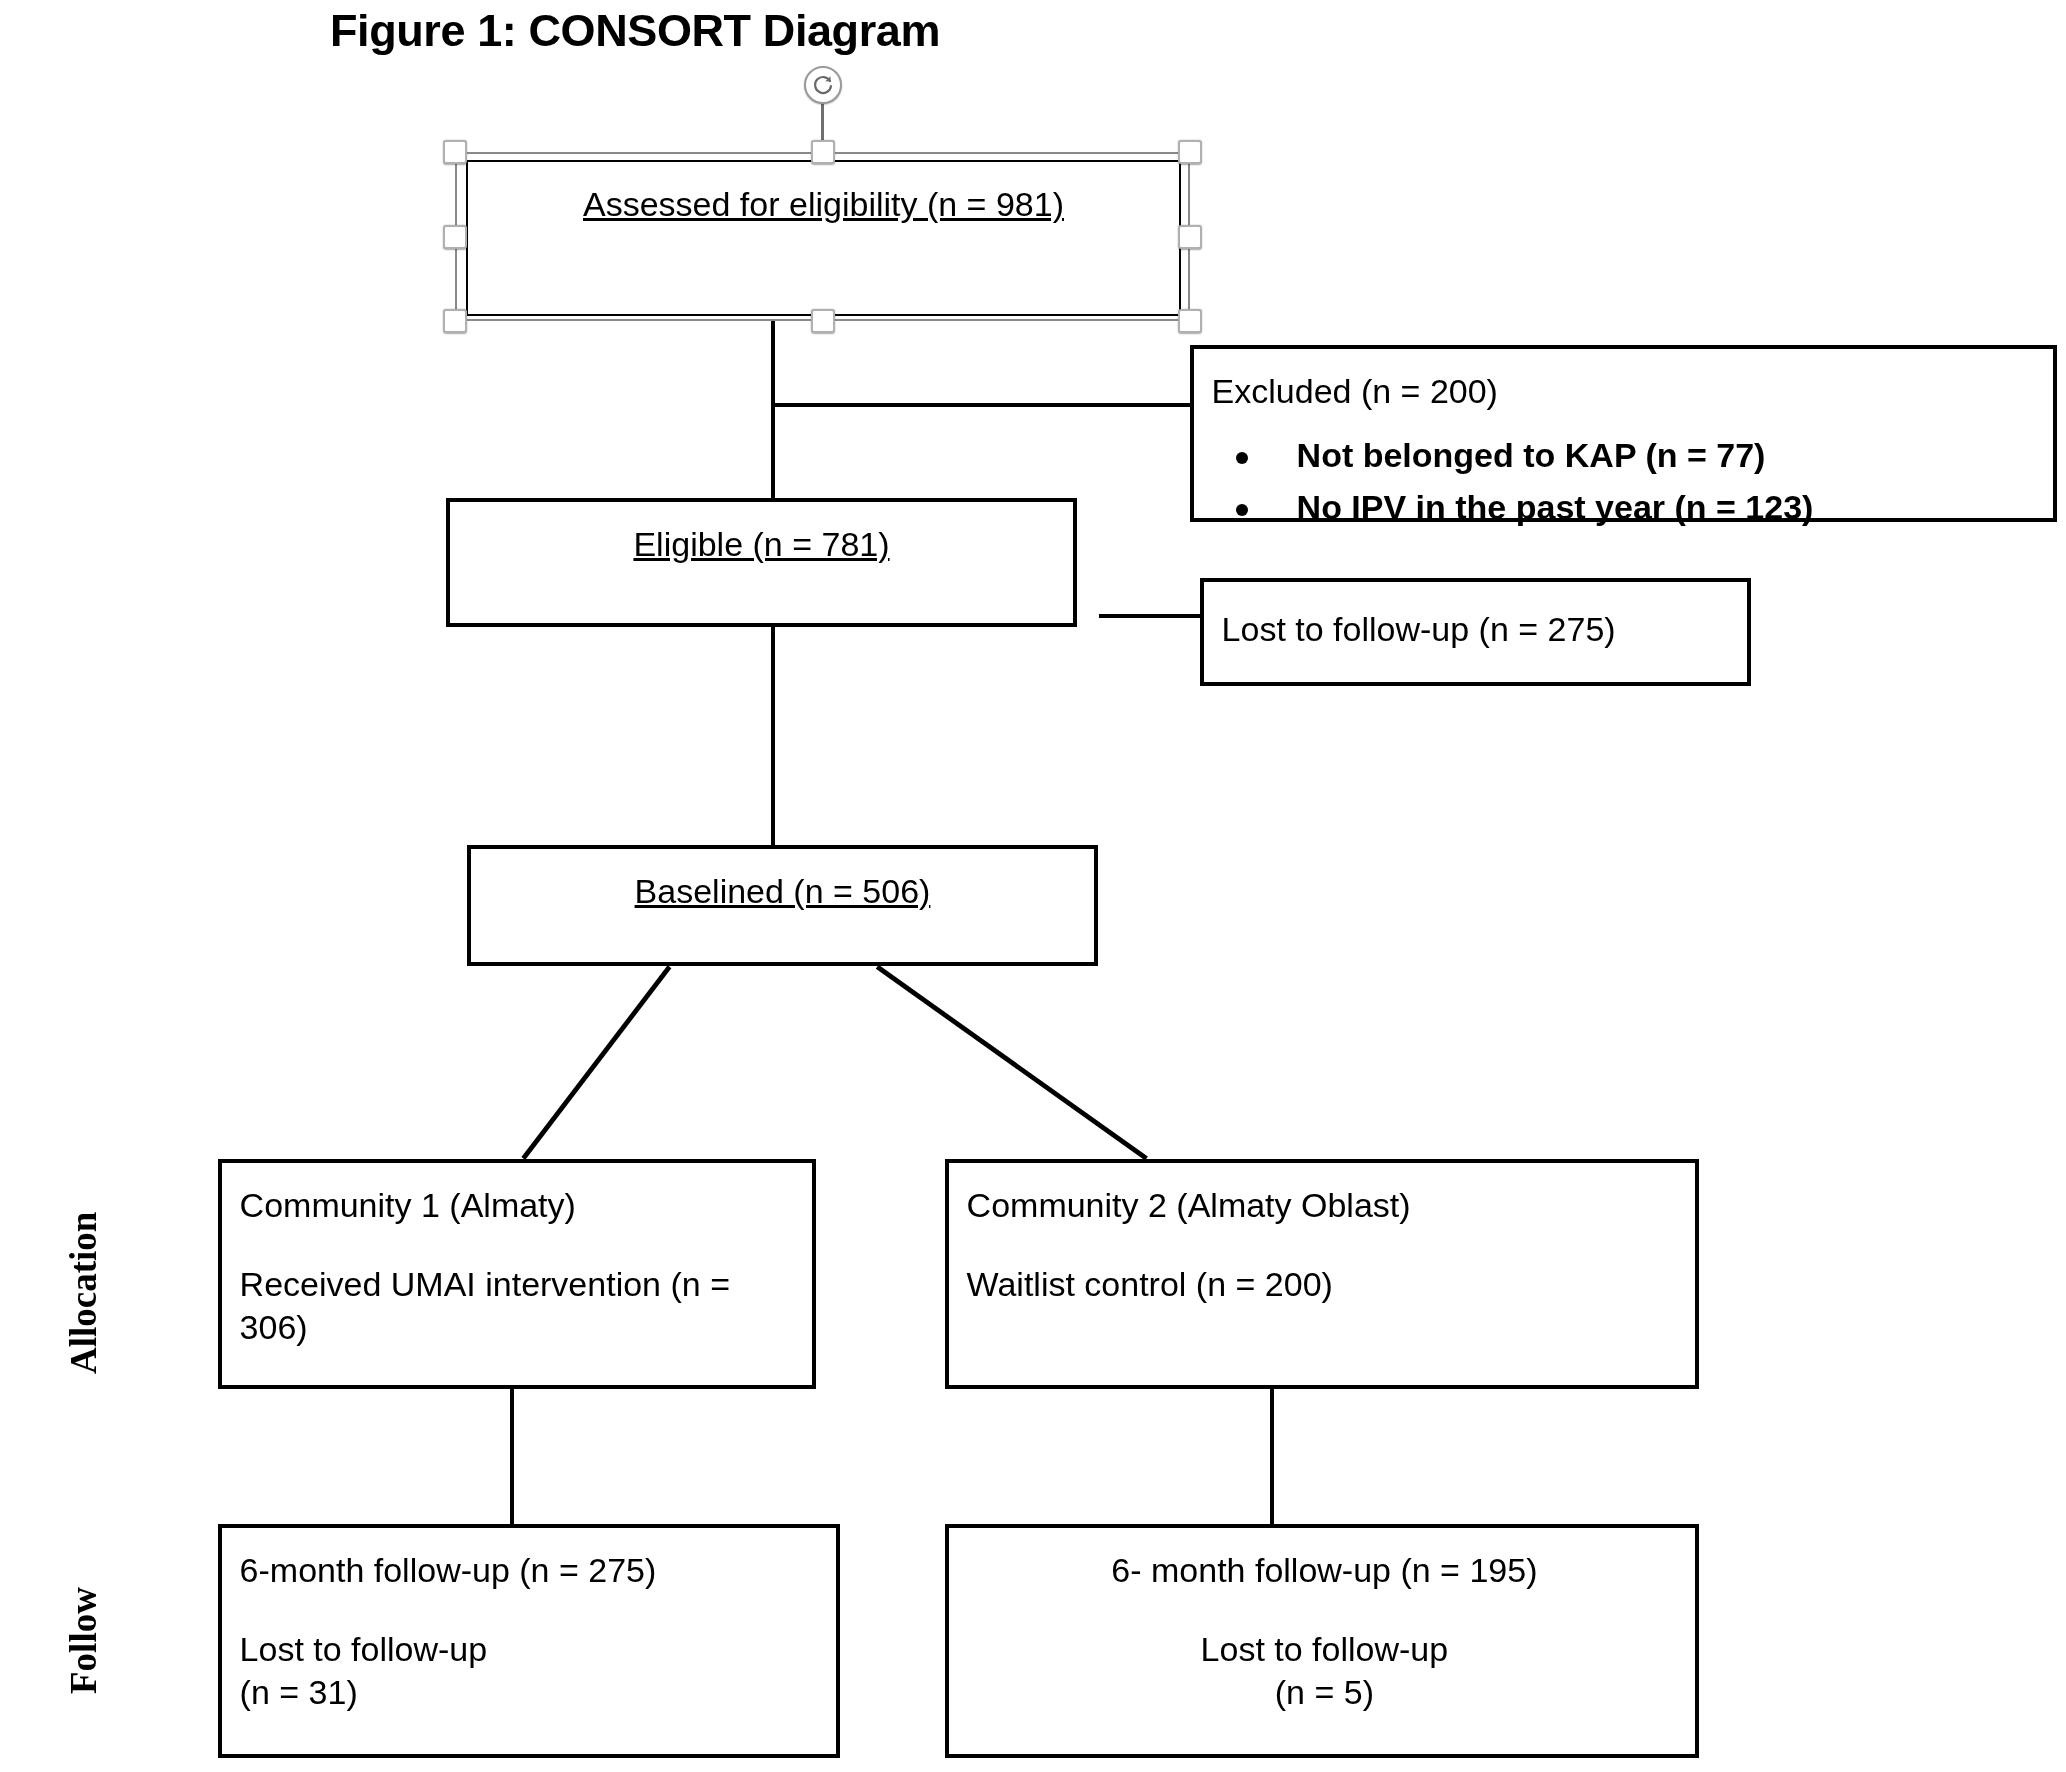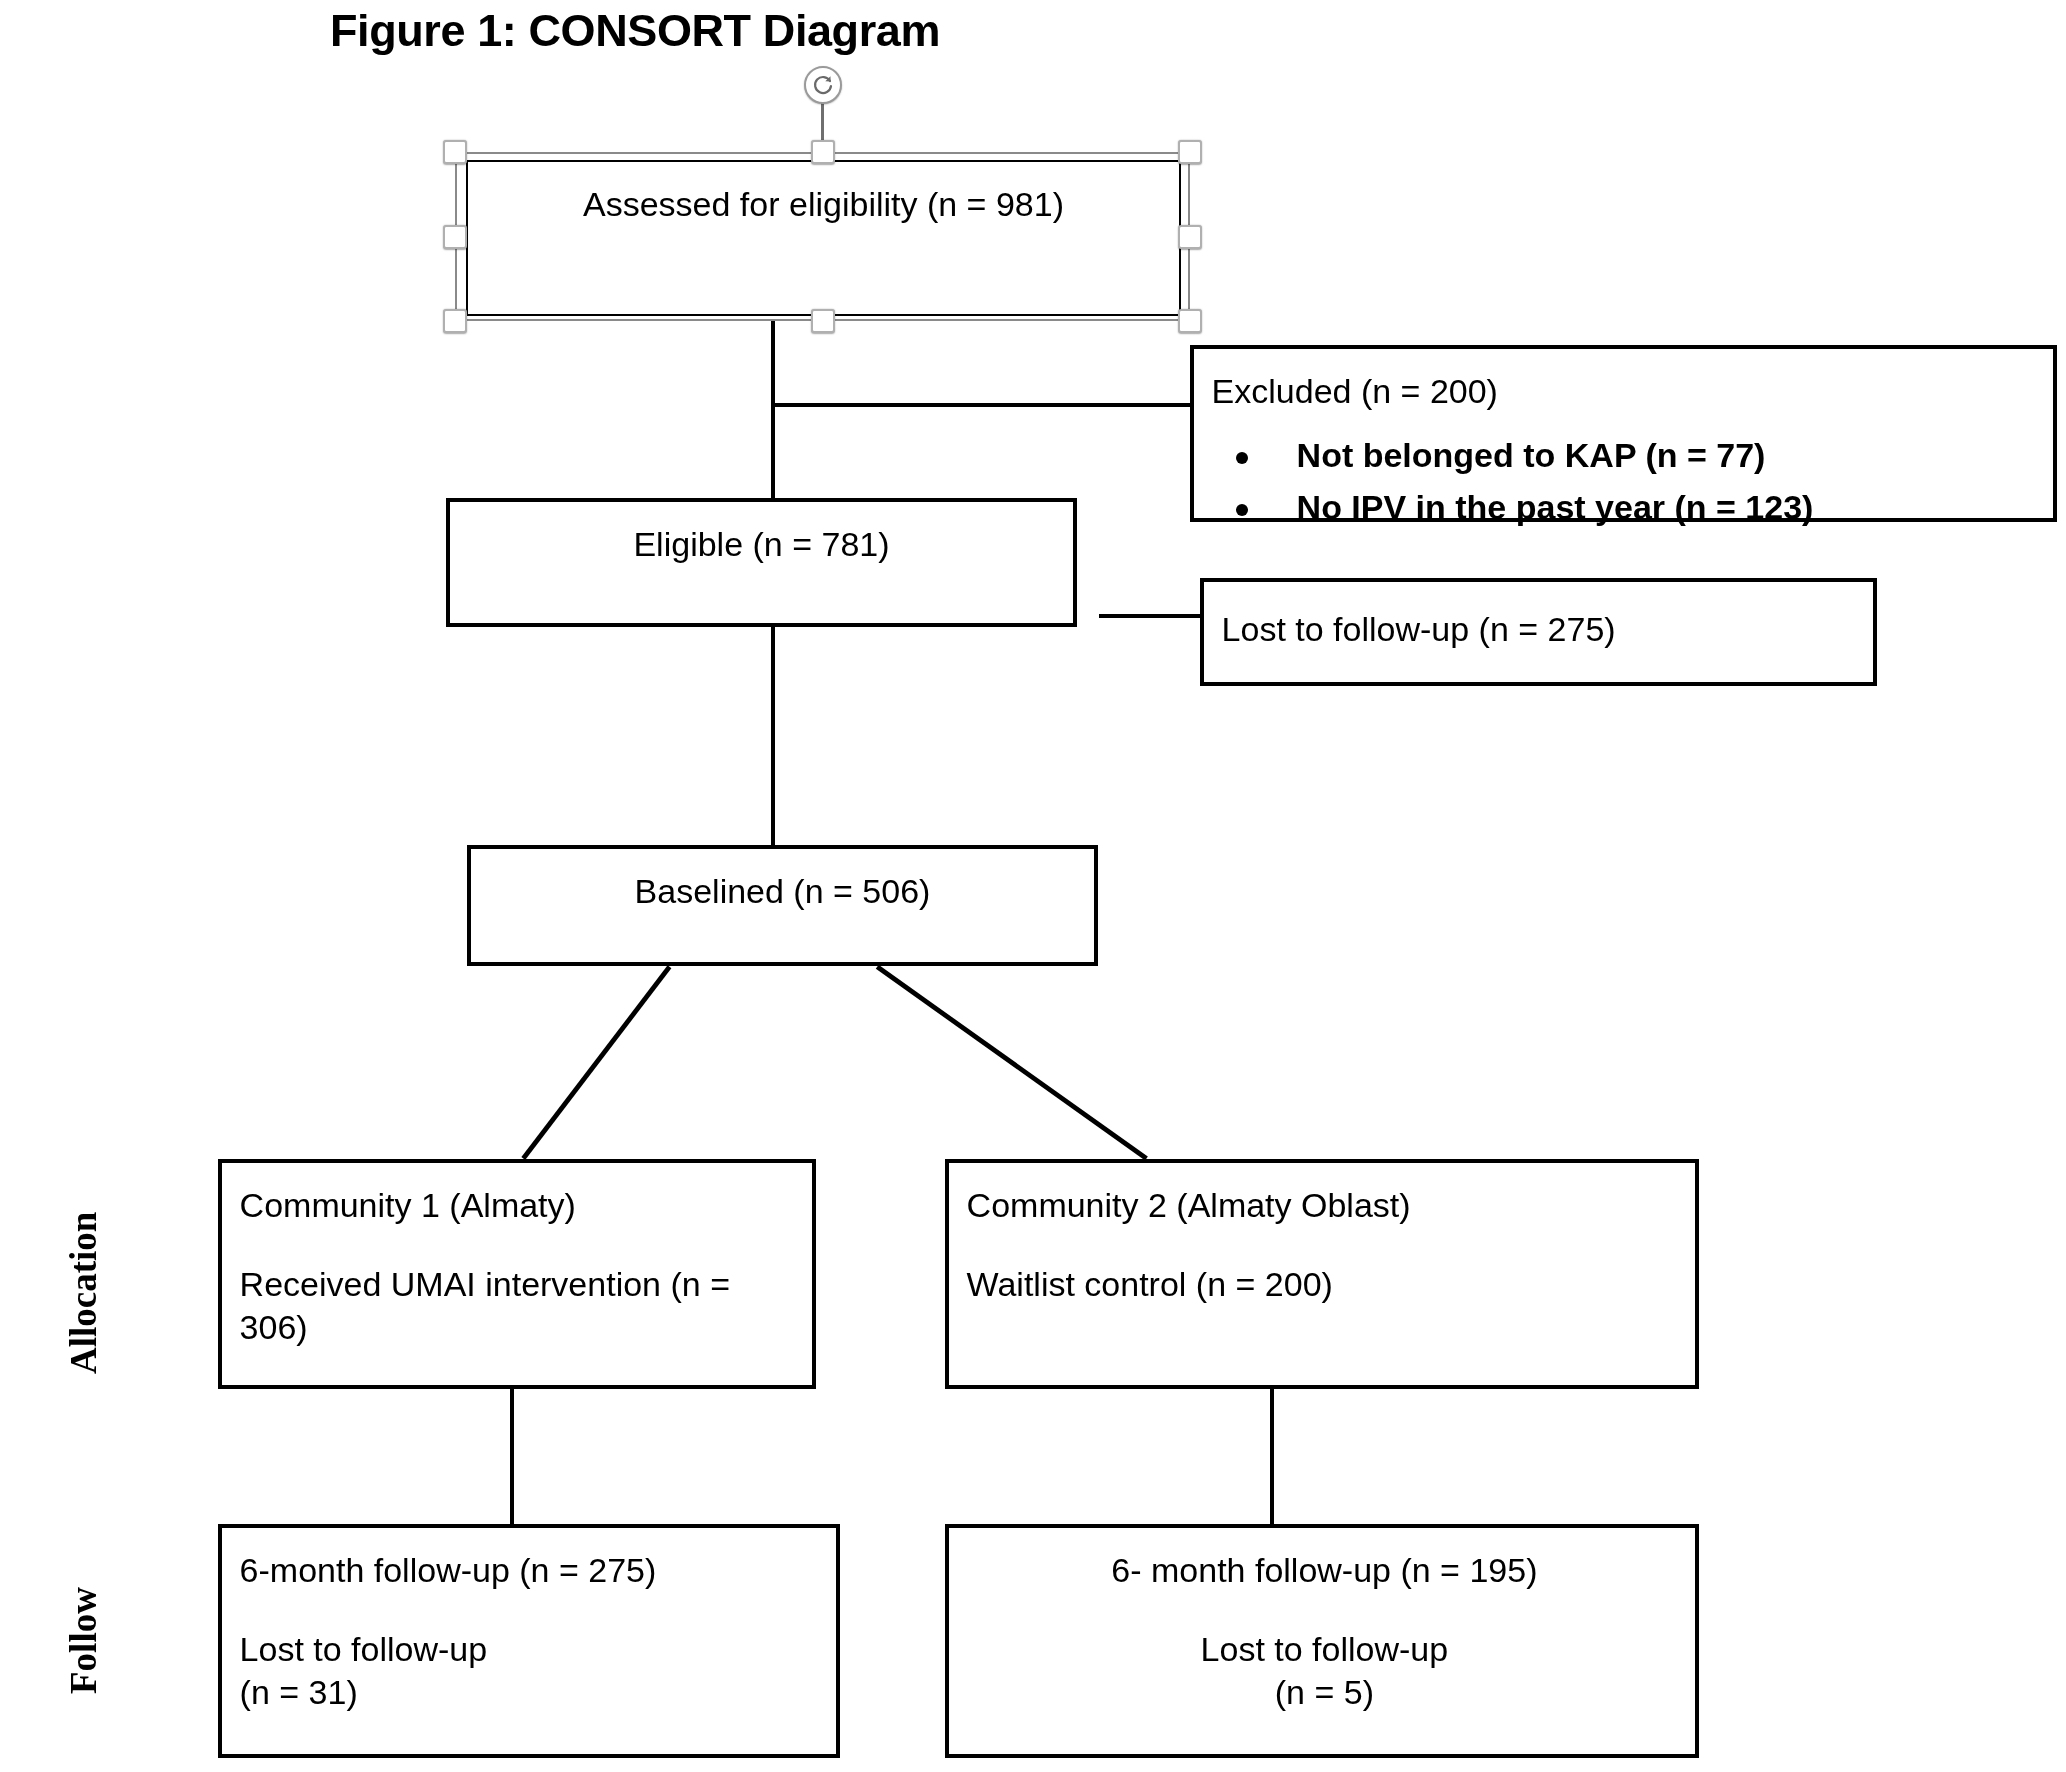--- a/index.html
+++ b/index.html
@@ -40,20 +40,21 @@
     background: #ffffff;
     color: #000000;
     font-size: 34px;
     line-height: 1.28;
   }
   .node.centered {
     display: flex;
     align-items: flex-start;
     justify-content: center;
     padding-top: 21px;
+    text-decoration: underline;
   }
   .node.left {
     padding: 21px 12.8px 8px 17.6px;
   }
   .node .line {
     display: block;
     white-space: pre-wrap;
   }
   .node .gap {
     display: block;
@@ -180,21 +181,21 @@
     <ul class="bullets">
       <li>Not belonged to KAP (n = 77)</li>
       <li>No IPV in the past year (n = 123)</li>
     </ul>
   </div>
 
   <div class="node centered" style="left:446px; top:498px; width:631px; height:129px;">
     <span class="line">Eligible (n = 781)</span>
   </div>
 
-  <div class="node left" style="left:1200px; top:578px; width:677px; height:108px; padding-top:25.6px;">
+  <div class="node left" style="left:1200px; top:578px; width:551px; height:108px; padding-top:25.6px;">
     <span class="line">Lost to follow-up (n = 275)</span>
   </div>
 
   <div class="node centered" style="left:467px; top:845px; width:631px; height:121px;">
     <span class="line">Baselined (n = 506)</span>
   </div>
 
   <div class="node left" style="left:218px; top:1159px; width:598px; height:230px;">
     <span class="line">Community 1 (Almaty)</span>
     <span class="gap"></span>

